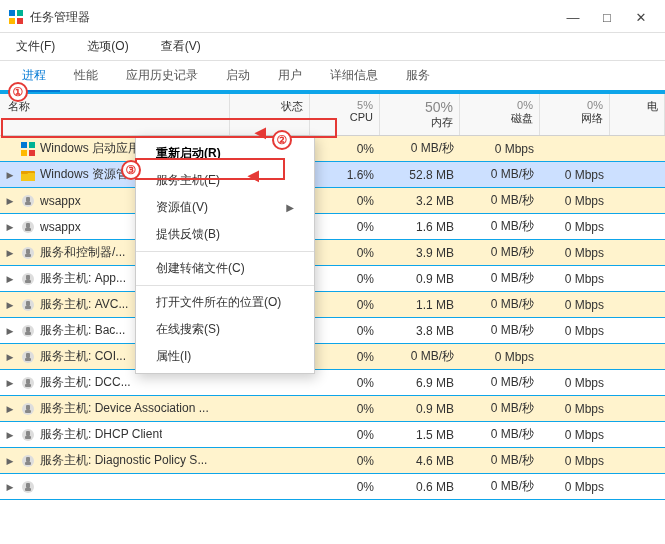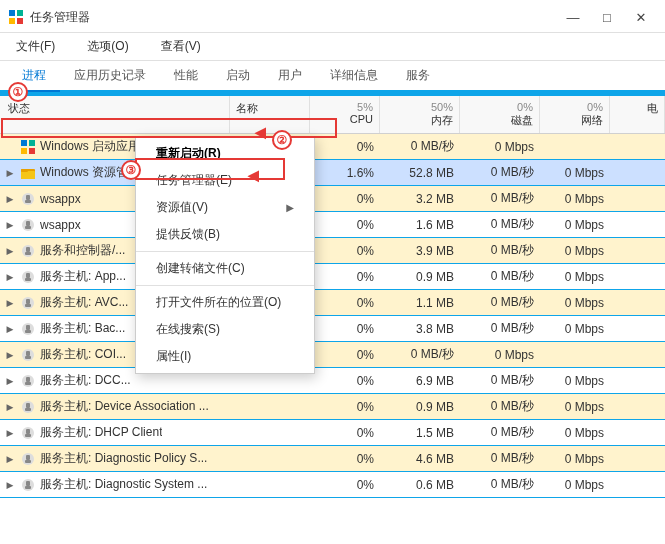--- a/index.html
+++ b/index.html
@@ -63,21 +63,21 @@
       font-size: 12px;
       border-radius: 2px;
     }
 
     
     .tab-bar {
       background: #fff;
       display: flex;
       align-items: flex-end;
       padding: 0 8px;
-      border-bottom: 6px solid #0ea5e9;
+      border-bottom: 4px solid #0ea5e9;
       gap: 0;
     }
     .tab {
       padding: 6px 14px;
       cursor: pointer;
       color: #555;
       font-size: 12px;
       border-bottom: 2px solid transparent;
       margin-bottom: -2px;
       white-space: nowrap;
@@ -284,43 +284,43 @@
   </div>
 
   <div class="menu-bar">
     <div class="menu-item">文件(F)</div>
     <div class="menu-item">选项(O)</div>
     <div class="menu-item">查看(V)</div>
   </div>
 
   <div class="tab-bar">
     <div class="tab active">进程</div>
+    <div class="tab">性能</div>
     <div class="tab">应用历史记录</div>
-    <div class="tab">性能</div>
     <div class="tab">启动</div>
     <div class="tab">用户</div>
     <div class="tab">详细信息</div>
     <div class="tab">服务</div>
   </div>
 
   <div class="main">
 
     <div class="table-header">
+      <div class="col-header" style="text-align:left;">
+        <div class="col-label">名称</div>
+      </div>
       <div class="col-header">
         <div class="col-label">状态</div>
-      </div>
-      <div class="col-header" style="text-align:left;">
-        <div class="col-label">名称</div>
       </div>
       <div class="col-header">
         <div class="col-pct" style="font-size:11px;color:#888;">5%</div>
         <div class="col-label">CPU</div>
       </div>
       <div class="col-header">
-        <div class="col-pct" style="font-size:11px;color:#888;">50%</div>
+        <div class="col-pct" style="font-size:14px;color:#888;">50%</div>
         <div class="col-label">内存</div>
       </div>
       <div class="col-header">
         <div class="col-pct" style="font-size:11px;color:#888;">0%</div>
         <div class="col-label">磁盘</div>
       </div>
       <div class="col-header">
         <div class="col-pct" style="font-size:11px;color:#888;">0%</div>
         <div class="col-label">网络</div>
       </div>
@@ -579,38 +579,37 @@
         <div class="table-row">
     <div class="cell">
       <span class="expand-arrow">▶</span>
       <span class="row-icon">
               <svg width="16" height="16" viewBox="0 0 16 16">
                 <circle cx="8" cy="8" r="6" fill="#ddd"></circle>
                 <rect x="6" y="4" width="4" height="5" rx="1" fill="#888"></rect>
                 <rect x="5" y="9" width="6" height="3" rx="1" fill="#888"></rect>
               </svg>
             </span>
-      <span class="name-text">服务主机: Diagnostic System ...</span>
     </div>
     <div class="cell status-col"></div>
     <div class="cell">0%</div>
     <div class="cell">0.6 MB</div>
     <div class="cell">0 MB/秒</div>
     <div class="cell">0 Mbps</div>
     <div class="cell"></div>
   </div>
       </div>
   </div>
 
   <div class="context-menu" id="context-menu">
   <div class="ctx-item bold">
         <span>重新启动(R)</span>
       </div>
       <div class="ctx-item">
-        <span>任务管理器(E)</span>
+        <span>服务主机(E)</span>
       </div>
       <div class="ctx-item">
         <span>资源值(V)</span>
         <span class="ctx-arrow">▶</span>
       </div>
       <div class="ctx-item">
         <span>提供反馈(B)</span>
       </div>
       <div class="ctx-separator"></div>
       <div class="ctx-item">

